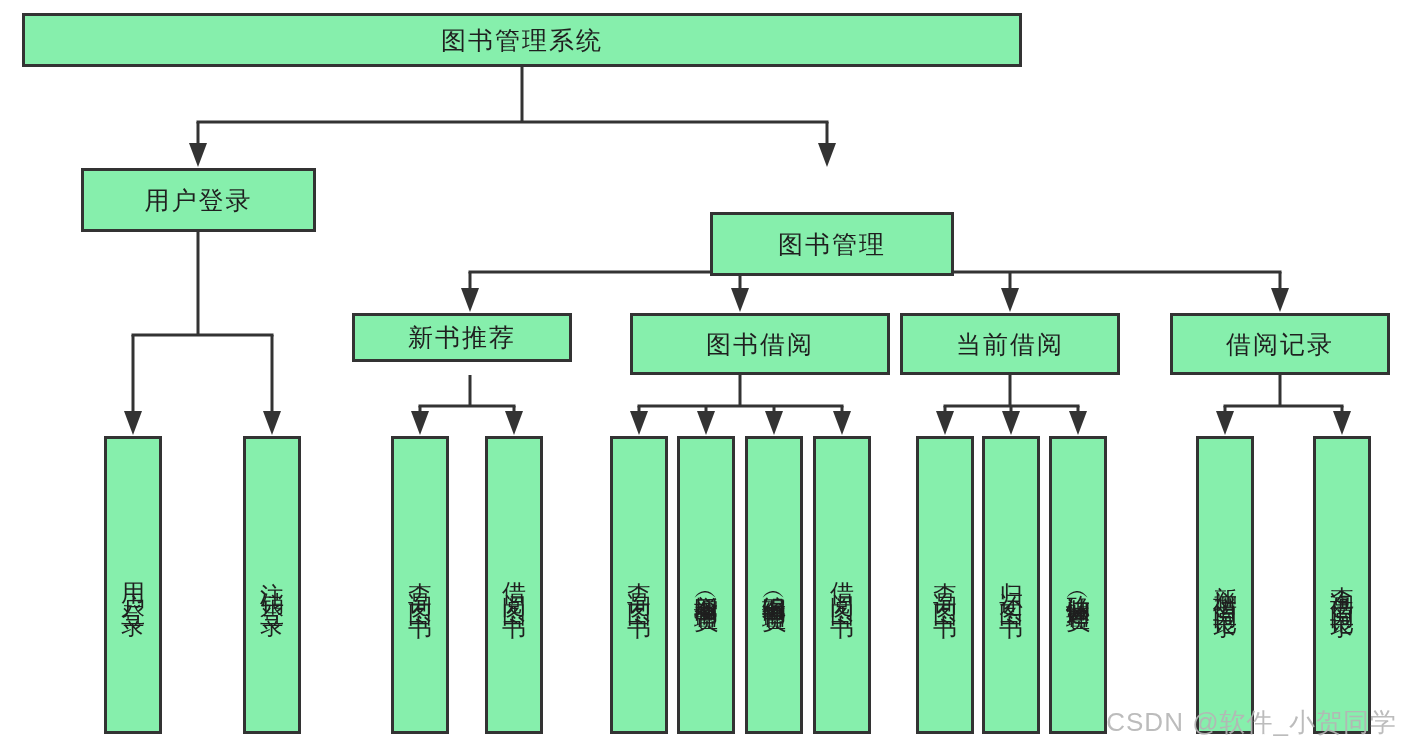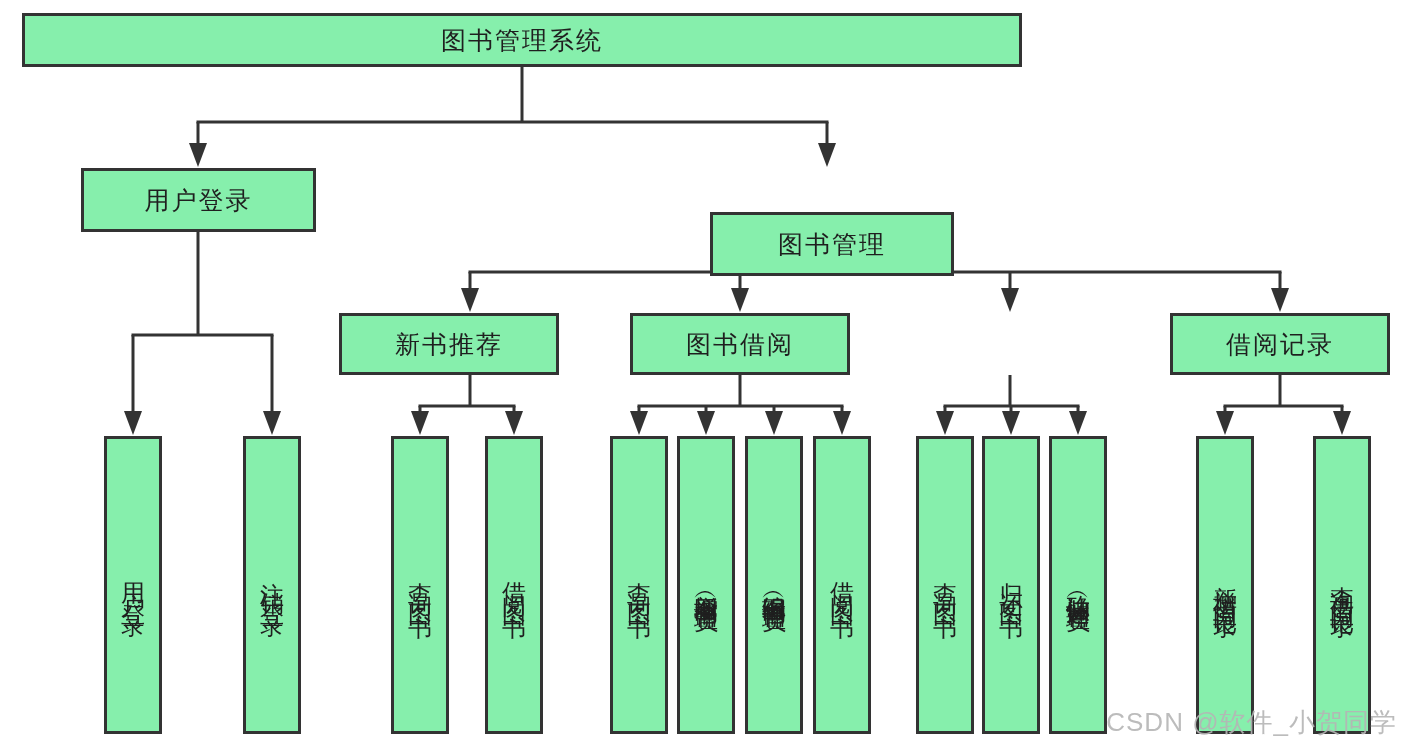--- a/index.html
+++ b/index.html
@@ -115,25 +115,28 @@
     <span class="hlabel">图书管理系统</span>
   </div>
 
   <div class="box" style="left:81px;top:168px;width:235px;height:64px;">
     <span class="hlabel">用户登录</span>
   </div>
   <div class="box" style="left:710px;top:176px;width:244px;height:64px;margin-top:36px;">
     <span class="hlabel">图书管理</span>
   </div>
 
-  <div class="box" style="left:339px;top:313px;width:220px;height:62px;">
+  <div class="box" style="left:352px;top:313px;width:220px;height:49px;">
     <span class="hlabel">新书推荐</span>
   </div>
-  <div class="box" style="left:630px;top:313px;width:220px;height:62px;justify-content:center;">
+  <div class="box" style="left:630px;top:313px;width:260px;height:62px;justify-content:center;">
     <span class="hlabel">图书借阅</span>
+  </div>
+  <div class="box" style="left:900px;top:313px;width:220px;height:62px;">
+    <span class="hlabel">当前借阅</span>
   </div>
   <div class="box" style="left:1170px;top:313px;width:220px;height:62px;align-items:center;">
     <span class="hlabel">借阅记录</span>
   </div>
 
   <div class="box leaf" style="left:104px;top:436px;width:58px;height:298px;">
     <span class="vlabel ls-4">用户登录</span>
   </div>
   <div class="box leaf" style="left:243px;top:436px;width:58px;height:298px;">
     <span class="vlabel ls-4">注销登录</span>

